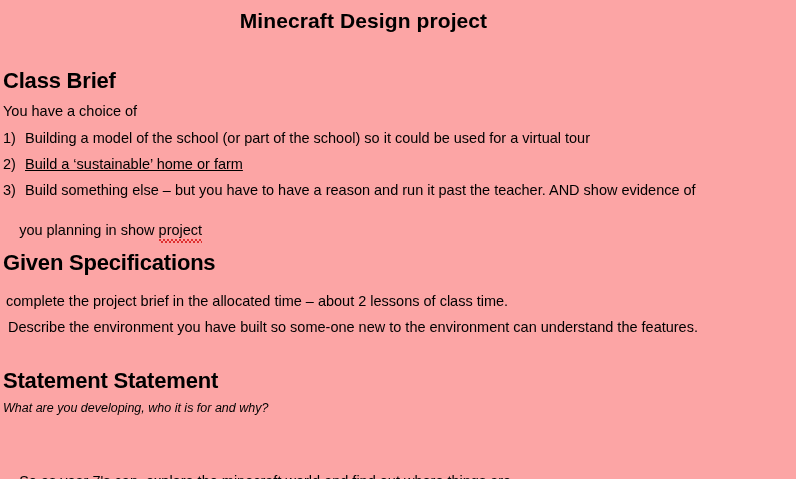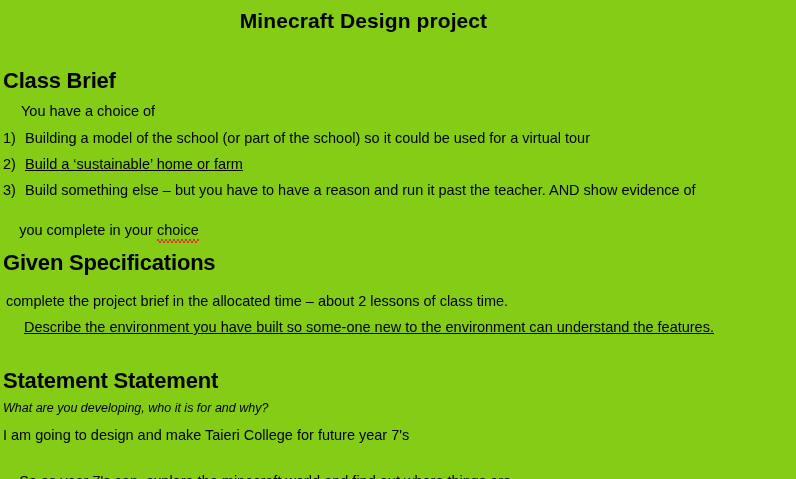--- a/index.html
+++ b/index.html
@@ -16,21 +16,21 @@
     color: #000000;
     -webkit-font-smoothing: antialiased;
   }
 
   .doc-page {
     position: absolute;
     left: 0;
     top: 0;
     width: 796px;
     height: 479px;
-    background: #84cc16;
+    background: #fca5a5;
   }
 
   
   .doc-title {
     position: absolute;
     left: 0;
     top: 8px;
     width: 727px;
     text-align: center;
     font-family: "Liberation Sans", sans-serif;
@@ -61,23 +61,23 @@
   
   .body-line {
     position: absolute;
     font-family: "Liberation Sans", sans-serif;
     font-size: 14.5px;
     line-height: 20px;
     color: #000000;
     white-space: pre;
   }
 
-  .p-choice     { left: 21px;  top: 101px; }
+  .p-choice     { left: 3px;  top: 101px; }
   .p-spec-1     { left: 6px;  top: 291px; }
-  .p-spec-2     { left: 24px;  top: 317px; text-decoration: underline; }
+  .p-spec-2     { left: 8px;  top: 317px; }
   .p-concept-1  { left: 3px;  top: 425px; }
   .p-concept-2  { left: 3px;  top: 451px; }
 
   .subtitle-italic {
     position: absolute;
     left: 3px;
     top: 400px;
     font-family: "Liberation Sans", sans-serif;
     font-style: italic;
     font-size: 12.5px;
@@ -162,32 +162,31 @@
 
   <div class="num-item li-2">
     <span class="marker">2)</span><span class="item-text">Build a ‘sustainable’ home or farm</span>
   </div>
 
   <div class="num-item li-3">
     <span class="marker">3)</span><span class="item-text">Build something else – but you have to have a reason and run it past the teacher. AND show evidence of</span>
   </div>
 
   <div class="wrap-line">
-    <span>you complete in your </span><span class="misspelled">choice</span>
+    <span>you planning in show </span><span class="misspelled">project</span>
   </div>
 
   <div class="section-heading h-given-specs">Given Specifications</div>
 
   <div class="body-line p-spec-1">complete the project brief in the allocated time – about 2 lessons of class time.</div>
 
   <div class="body-line p-spec-2">Describe the environment you have built so some-one new to the environment can understand the features.</div>
 
   <div class="section-heading h-conceptual">Statement Statement</div>
 
   <div class="subtitle-italic">What are you developing, who it is for and why?</div>
 
-  <div class="body-line p-concept-1">I am going to design and make Taieri College for future year 7's</div>
 
   <div class="body-line p-concept-2">
     <span>So as year 7's can  explore the </span><span class="misspelled">minecraft</span><span> world and find out where things are.</span>
   </div>
 
 </div>
 
 </body></html>

